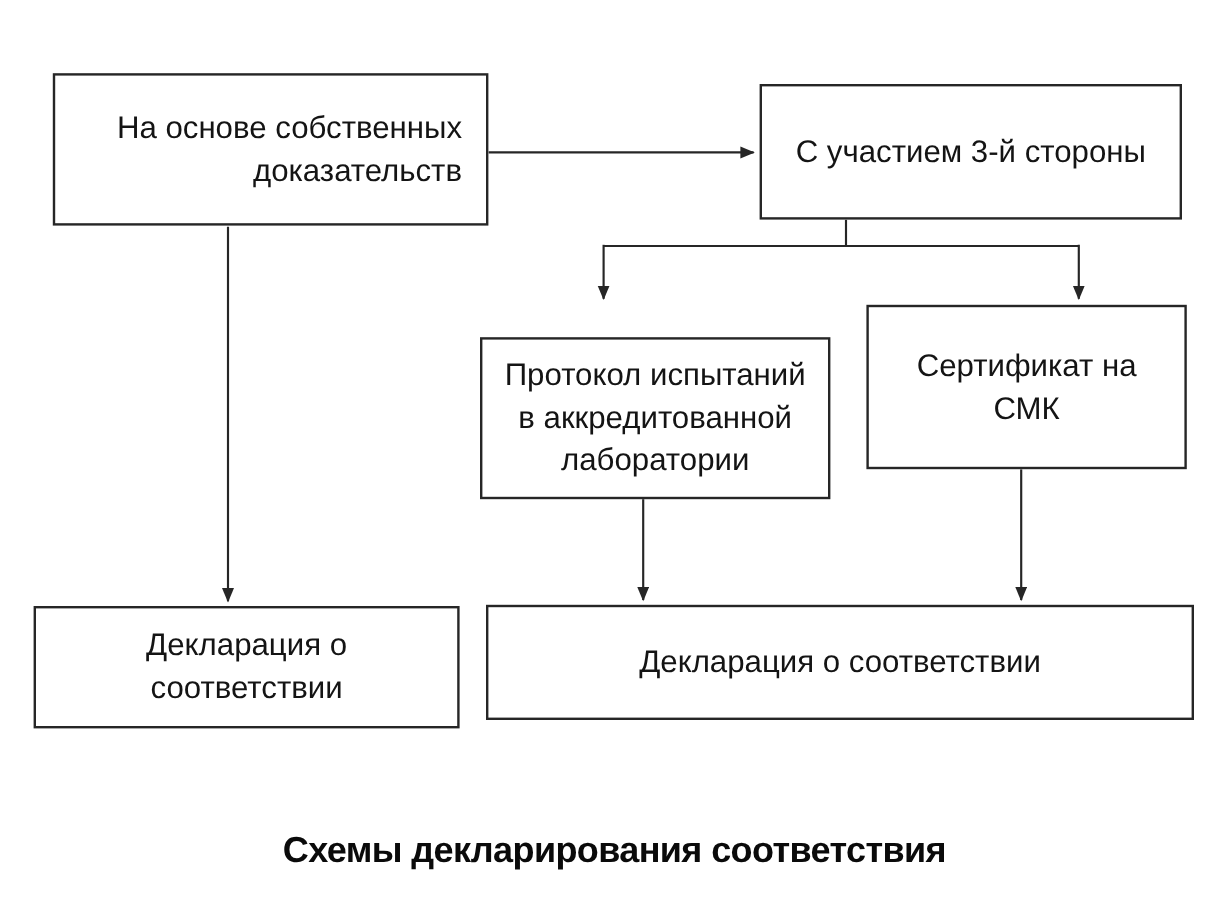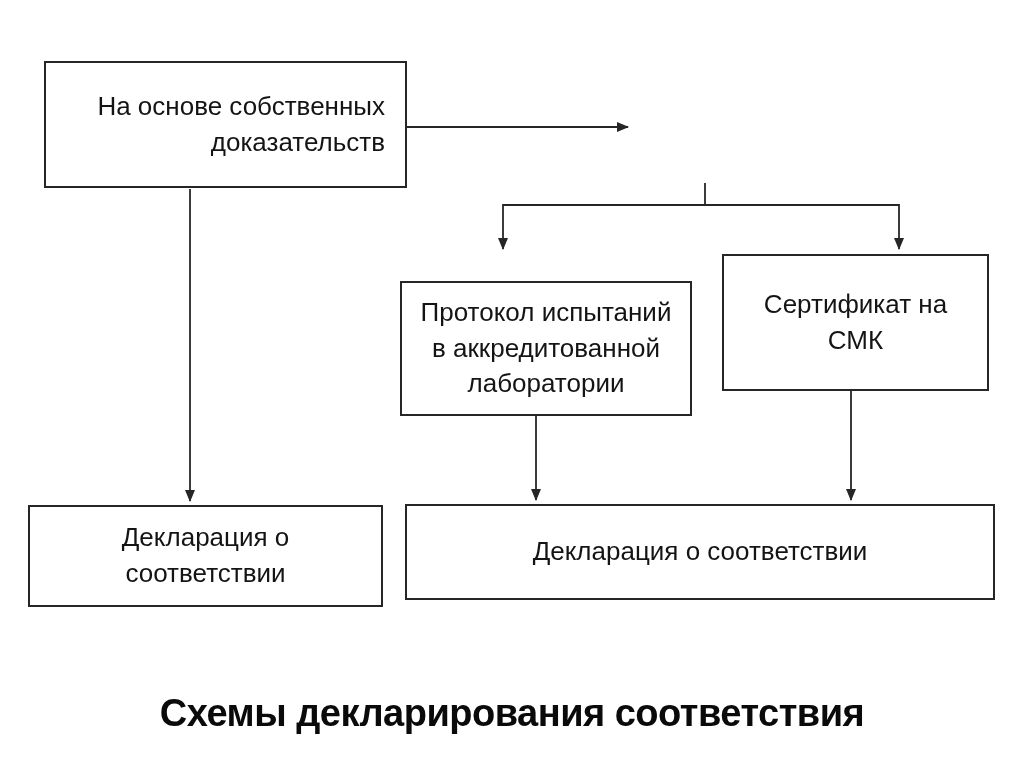--- a/index.html
+++ b/index.html
@@ -41,21 +41,21 @@
   .node-protocol   { left: 400px; top: 256px; width: 292px; height: 135px; padding: 0 12px; margin-top: 25px; }
   .node-qms        { left: 722px; top: 254px; width: 267px; height: 137px; padding: 0 26px; }
   .node-decl-left  { left: 28px;  top: 505px; width: 355px; height: 102px; padding: 0 24px; }
   .node-decl-wide  { left: 405px; top: 504px; width: 590px; height: 96px;  padding: 0 20px; }
   .diagram-title {
     position: absolute;
     left: 0;
     right: 0;
     top: 692px;
     text-align: center;
-    font-size: 38px;
+    font-size: 30px;
     font-weight: bold;
     letter-spacing: -0.5px;
     color: #0a0a0a;
   }
   .connectors line, .connectors polyline {
     stroke: #262626;
     stroke-width: 1.8;
     fill: none;
   }
 </style>
@@ -85,20 +85,23 @@
 
     <line x1="536" y1="391" x2="536" y2="500" marker-end="url(#arrow)"></line>
 
     <line x1="851" y1="391" x2="851" y2="500" marker-end="url(#arrow)"></line>
   </svg>
 
   <div class="node node-own">
     <span>На основе собственных доказательств</span>
   </div>
 
+  <div class="node node-third">
+    <span>С участием 3-й стороны</span>
+  </div>
 
   <div class="node node-protocol">
     <span>Протокол испытаний в аккредитованной лаборатории</span>
   </div>
 
   <div class="node node-qms">
     <span>Сертификат на СМК</span>
   </div>
 
   <div class="node node-decl-left">

